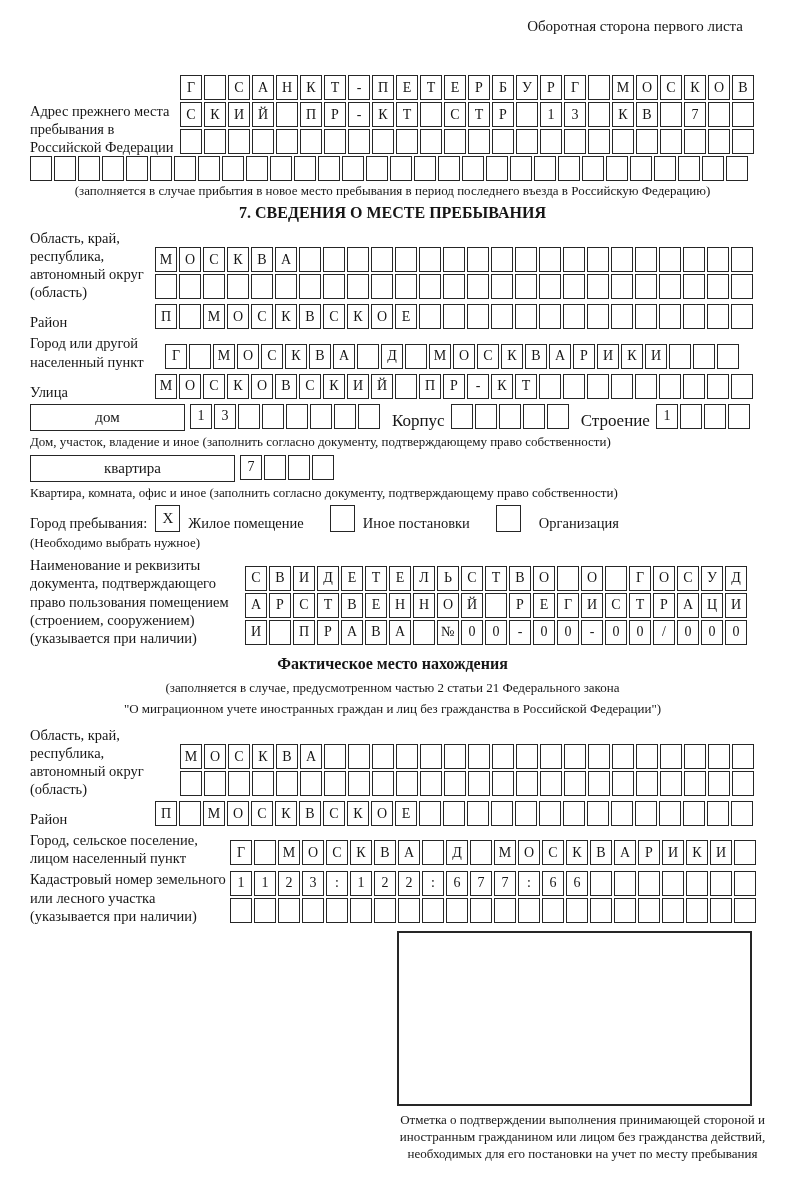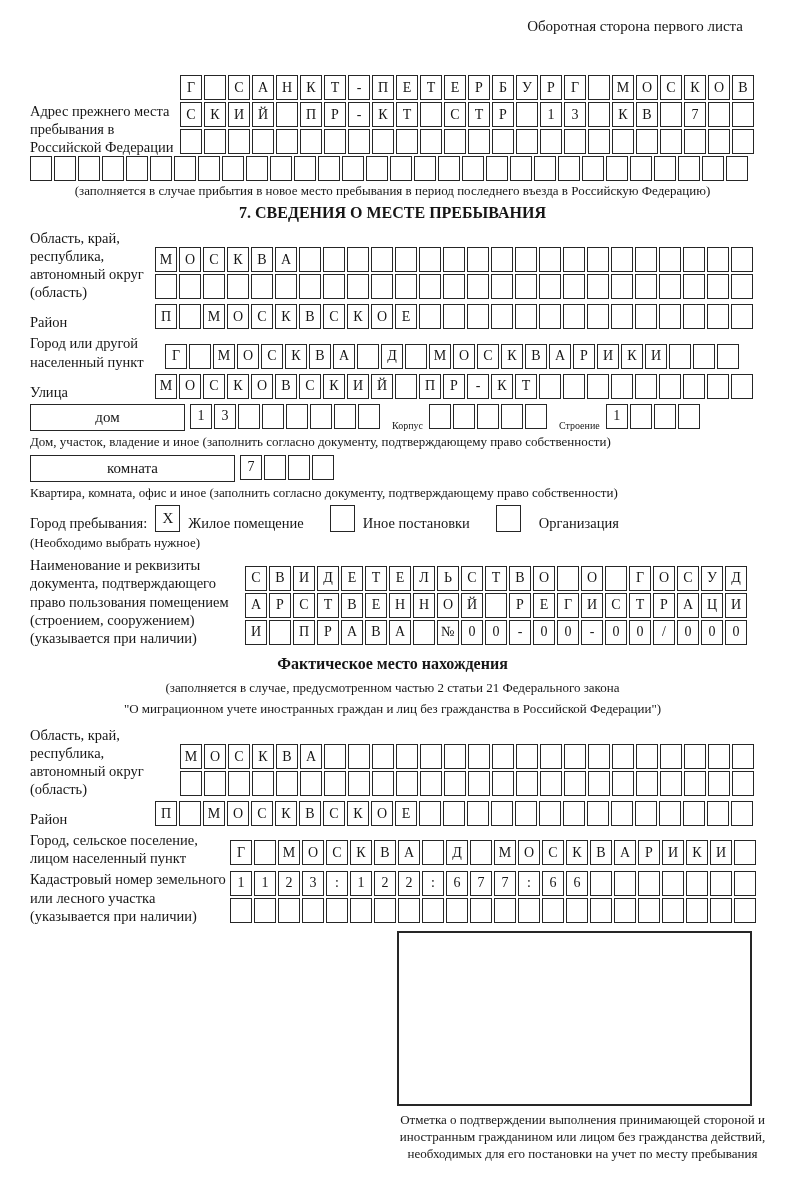--- a/index.html
+++ b/index.html
@@ -24,21 +24,21 @@
   .caption { font-size:13px; margin:1px 0 4px 0; line-height:1.3; }
   .center { text-align:center; }
   .sec-title { text-align:center; font-weight:bold; font-size:16px; margin:3px 0 7px 0; }
   .field { margin-bottom:3px; }
   .bigbox {
     flex:none; height:27px; border:1.5px solid #262626; box-sizing:border-box;
     display:flex; align-items:center; justify-content:center;
     font-size:15px; margin-right:5px; background:#fff;
   }
   .w170{width:155px} .w205{width:205px}
-  .inline-lbl { font-size:10px; margin:4px 6px 0 10px; flex:none; }
+  .inline-lbl { font-size:17px; margin:4px 6px 0 10px; flex:none; }
   .checkbox {
     flex:none; width:25px; height:27px; border:1.5px solid #262626; box-sizing:border-box;
     display:flex; align-items:center; justify-content:center; font-size:15px; background:#fff;
   }
   .opt { font-size:14.5px; margin:4px 0 0 8px; flex:none; }
   .ml8 { margin-left:8px; } .ml26 { margin-left:26px; } .ml18 { margin-left:18px; }
   .note { }
   .stamp-wrap { margin-left:335px; width:435px; margin-top:6px; }
   .stamp-box { width:355px; height:175px; border:2px solid #262626; margin-left:32px; box-sizing:border-box; background:#fff; }
   .stamp-caption { text-align:center; font-size:13px; line-height:1.32; margin-top:5px; }
@@ -345,21 +345,21 @@
     <div class="cellrow">
         <span class="cell">1</span>
         <span class="cell"></span>
         <span class="cell"></span>
         <span class="cell"></span>
       </div>
   </div>
   <div class="caption">Дом, участок, владение и иное (заполнить согласно документу, подтверждающему право собственности)</div>
 
   <div class="rowflex field">
-    <div class="bigbox w205">комната</div>
+    <div class="bigbox w205">квартира</div>
     <div class="cellrow">
         <span class="cell">7</span>
         <span class="cell"></span>
         <span class="cell"></span>
         <span class="cell"></span>
       </div>
   </div>
   <div class="caption">Квартира, комната, офис и иное (заполнить согласно документу, подтверждающему право собственности)</div>
 
   <div class="rowflex field">

